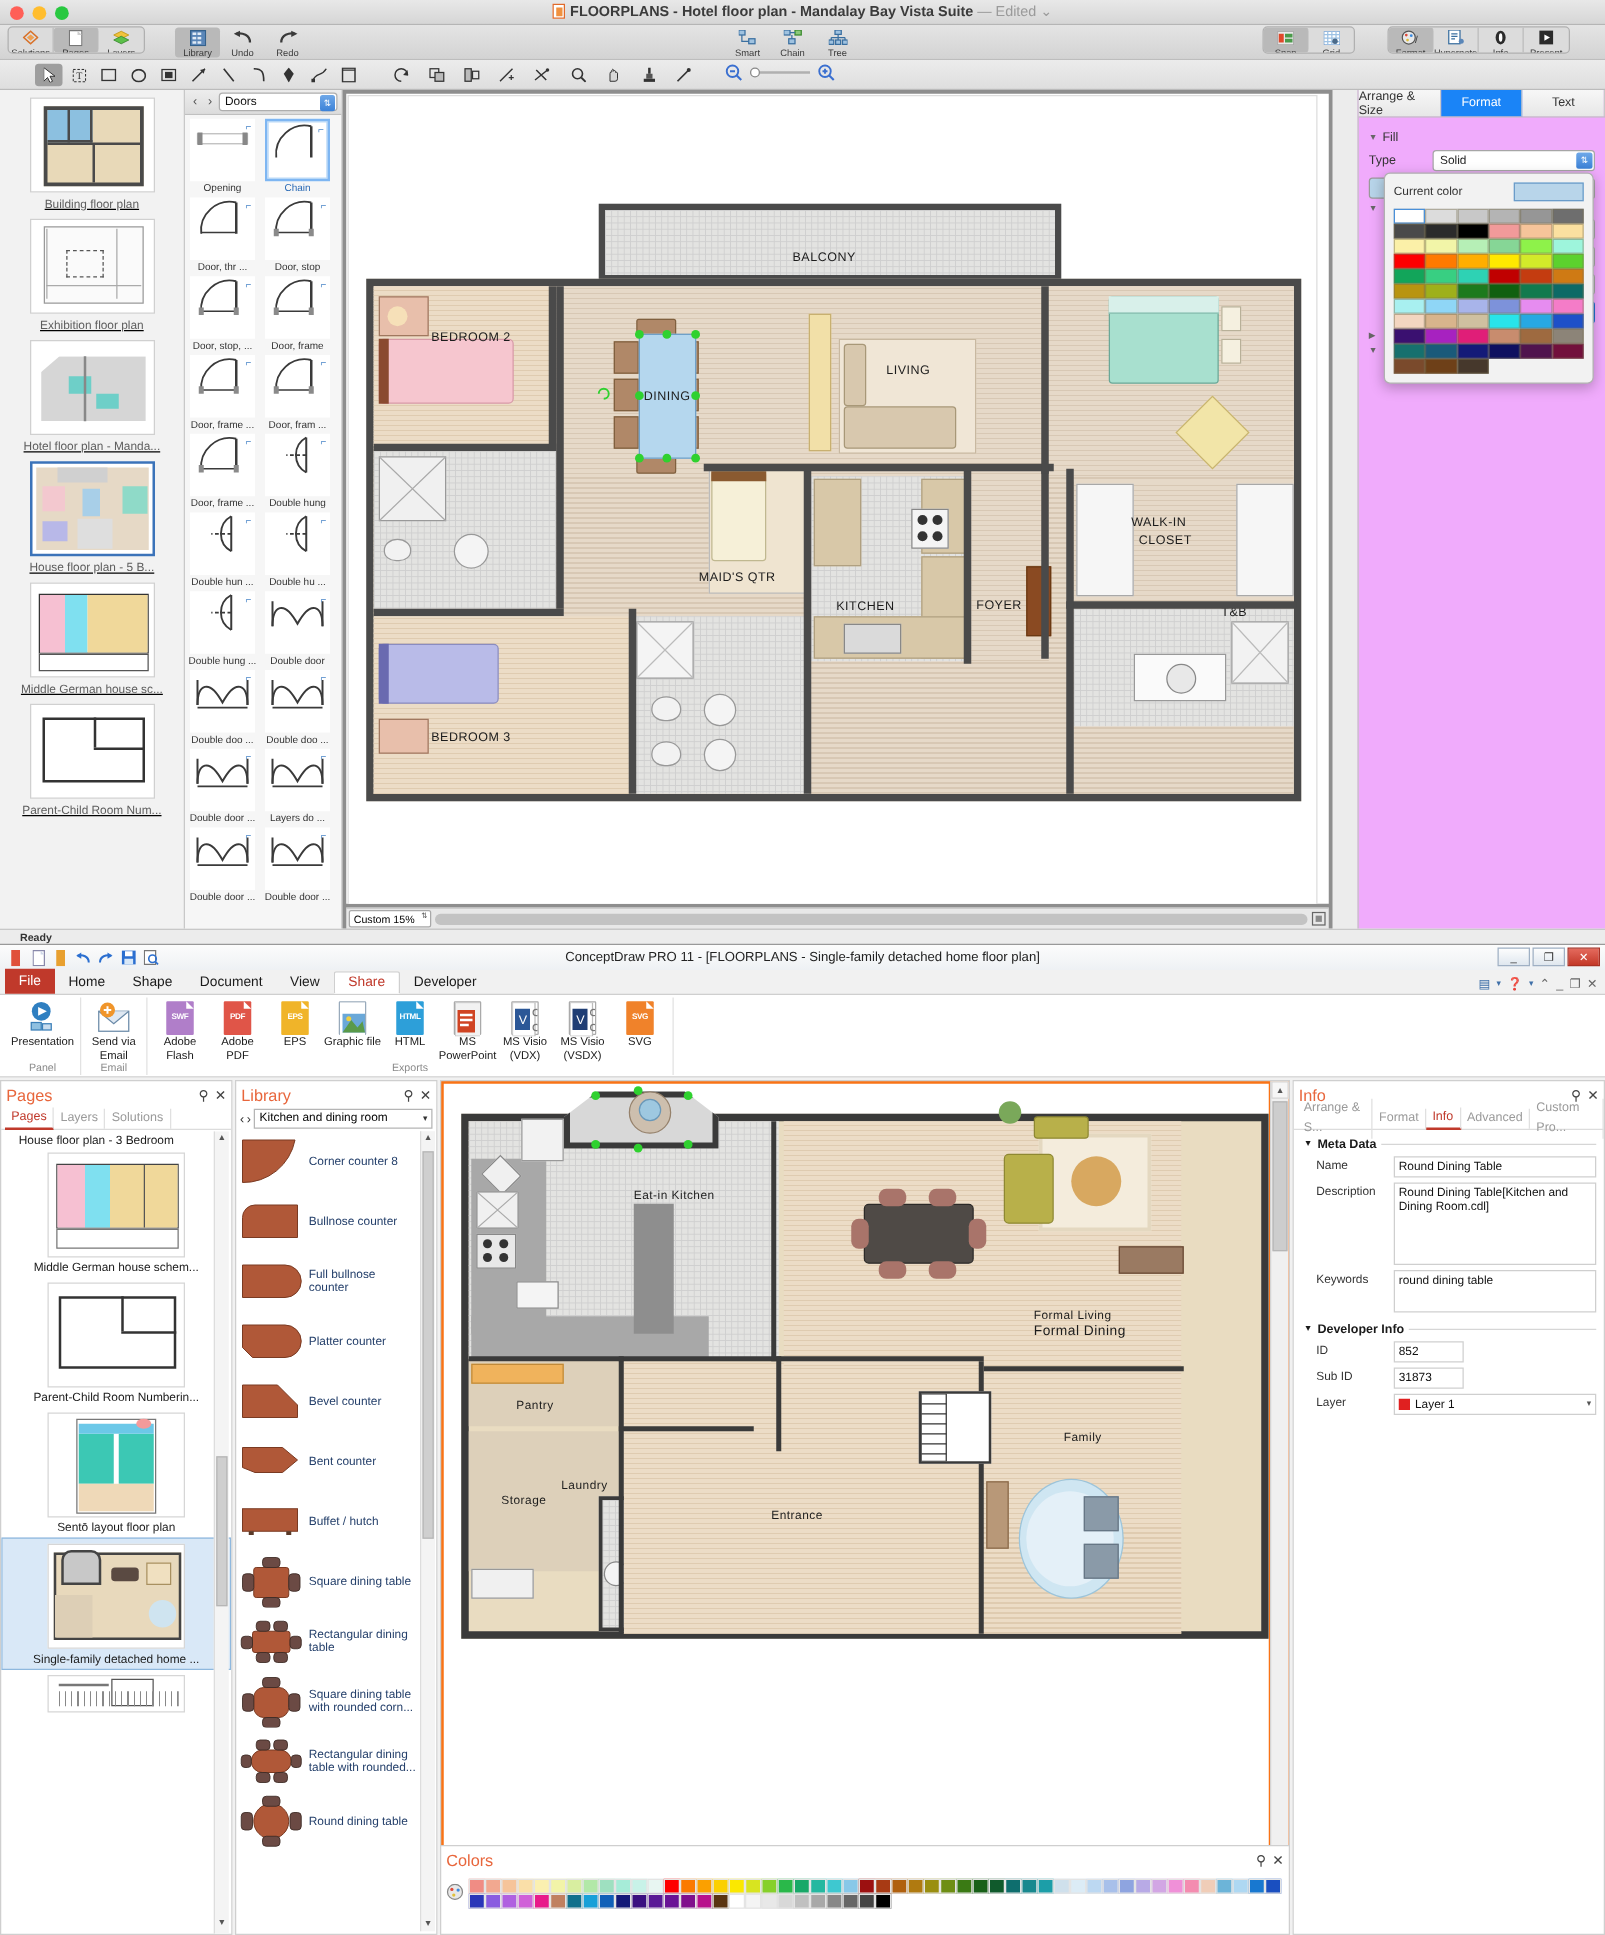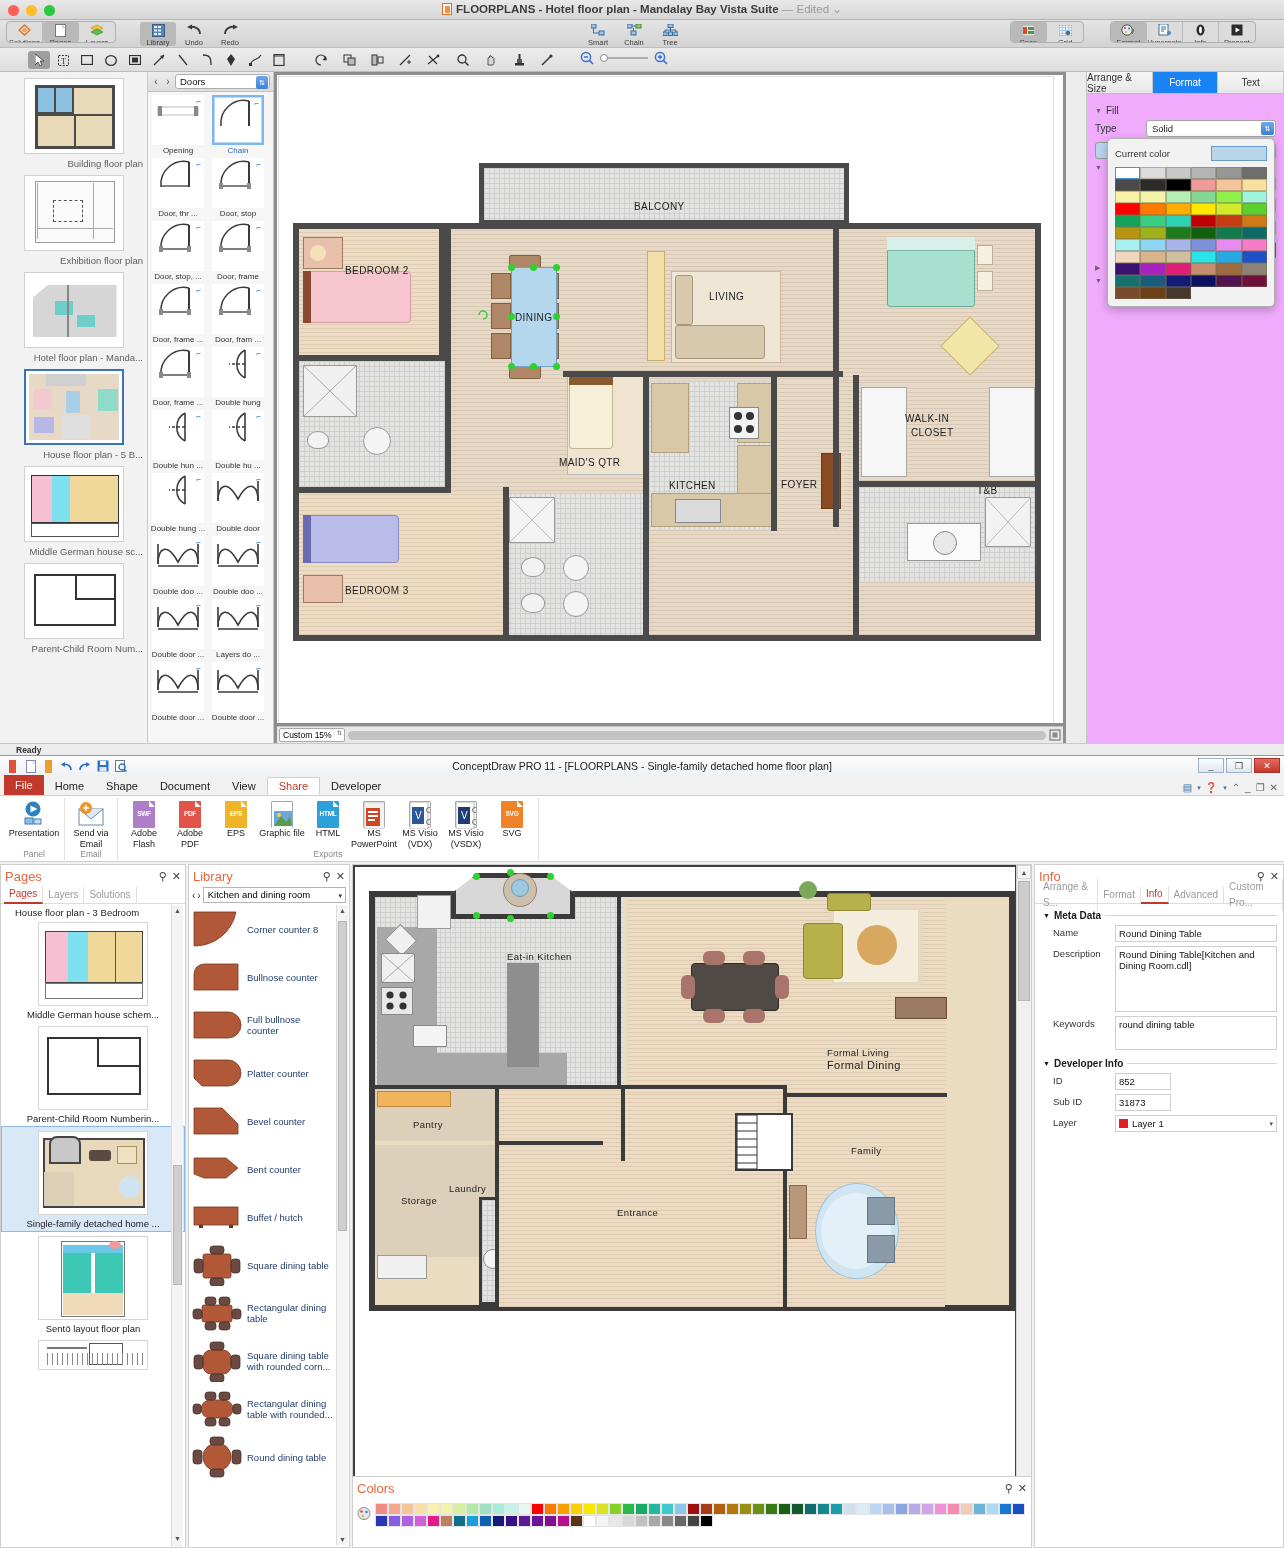--- a/index.html
+++ b/index.html
@@ -41,21 +41,21 @@
 
   .mac-toolbar2 { height:24px; background:linear-gradient(#ececec,#dedede); border-bottom:1px solid #bbb; position:relative; }
   .tool { width:22px; height:18px; margin-top:3px; display:inline-flex; align-items:center; justify-content:center; border-radius:3px; }
   .tool.sel { background:#9e9e9e; }
   .tool svg { display:block; }
 
   .mac-body { position:absolute; top:72px; left:0; right:0; bottom:12px; }
 
   
   .tmpl-panel { position:absolute; left:0; top:0; width:148px; bottom:0; background:#f2f2f2; border-right:1px solid #c8c8c8; overflow:hidden; }
-  .tmpl-item { width:100%; padding:6px 0 0 0; text-align:right; }
+  .tmpl-item { width:100%; padding:6px 0 0 0; text-align:center;text-decoration:underline; }
   .tmpl-thumb { width:100px; height:76px; margin:0 auto; background:#fff; border:1px solid #d0d0d0; position:relative; overflow:hidden; }
   .tmpl-item.sel .tmpl-thumb { border:2px solid #3b73b9; }
   .tmpl-cap { font-size:9.5px; color:#5d5d5d; margin-top:4px; padding:0 4px; white-space:nowrap; overflow:hidden; text-overflow:ellipsis; }
 
   
   .lib-panel { position:absolute; left:148px; top:0; width:126px; bottom:0; background:#f6f6f6; border-right:1px solid #c8c8c8; }
   .lib-head { height:20px; background:linear-gradient(#ededed,#dcdcdc); border-bottom:1px solid #c0c0c0; display:flex; align-items:center; padding:0 3px; gap:2px;}
   .lib-nav { font-size:10px; color:#555; width:10px; text-align:center; }
   .lib-combo { flex:1; height:15px; background:#fff; border:1px solid #aeaeae; border-radius:3px; font-size:9.5px; display:flex; align-items:center; padding-left:4px; color:#111; position:relative;}
   .lib-combo .stepper { position:absolute; right:1px; top:1px; width:12px; height:13px; background:linear-gradient(#6fa8e8,#3c82d8); border-radius:2px; color:#fff; font-size:7px; display:flex; align-items:center; justify-content:center;}
@@ -149,21 +149,21 @@
   .pg-thumb { width:110px; height:84px; margin:0 auto; background:#fff; border:1px solid #d6d6d6; position:relative; overflow:hidden;}
   .pg-cap { font-size:9.5px; color:#1a1a1a; margin-top:3px; padding:0 5px; white-space:nowrap; overflow:hidden; text-overflow:ellipsis;}
   .pg-item.sel { background:#d9e8f7; border:1px solid #8fb8de; }
 
   .lib2-panel { left:188px; top:0; width:162px; bottom:0; }
   .lib2-combo { height:16px; background:#fff; border:1px solid #b5b5b5; font-size:9.5px; padding-left:4px; line-height:14px; flex:1; position:relative;}
   .lib2-row { display:flex; align-items:center; gap:4px; padding:3px 2px; }
   .lib2-icon { width:52px; height:42px; flex:none; position:relative; display:flex; align-items:center; justify-content:center;}
   .lib2-lbl { font-size:9.5px; color:#25406b; line-height:11px; }
 
-  .win-canvas { position:absolute; left:352px; top:0; right:252px; bottom:0; background:#404040; border:1px solid #cfcfcf; overflow:hidden;}
+  .win-canvas { position:absolute; left:352px; top:0; right:252px; bottom:0; background:#f97316; border:1px solid #cfcfcf; overflow:hidden;}
   .win-cv-inner { position:absolute; left:2px; top:2px; right:16px; bottom:34px; background:#fff; overflow:hidden;}
   .wcv-vscroll{position:absolute;right:0;top:0;width:15px;bottom:34px;background:#f0f0f0;border-left:1px solid #d4d4d4;}
   .wcv-arrow{height:14px;display:flex;align-items:center;justify-content:center;font-size:7px;color:#555;background:#f6f6f6;border:1px solid #d4d4d4;}
   .wcv-thumb{position:absolute;top:16px;left:1px;right:1px;height:120px;background:#cdcdcd;border:1px solid #b6b6b6;}
   .wcv-status{position:absolute;left:2px;right:2px;bottom:2px;height:16px;display:flex;align-items:center;gap:3px;font-size:9px;}
   .sbtn{width:13px;height:14px;border:1px solid #b8b8b8;background:linear-gradient(#fcfcfc,#e9e9e9);display:flex;align-items:center;justify-content:center;font-size:7px;color:#333;}
   .pagebox{width:170px;height:14px;border:1px solid #b8b8b8;background:#fff;font-size:9px;padding-left:3px;line-height:12px;position:relative;}
   .longbox{flex:1;height:14px;border:1px solid #b8b8b8;background:#fff;}
 
   .info-panel { right:0; top:0; width:250px; bottom:0; }
@@ -1223,41 +1223,41 @@
           <div class="pg-cap">Middle German house schem...</div>
         </div>
         <div class="pg-item">
           <div class="pg-thumb">
             <div style="position:absolute;left:8px;top:10px;width:94px;height:58px;border:2px solid #333;background:#fff;"></div>
             <div style="position:absolute;left:58px;top:10px;width:2px;height:28px;background:#333;"></div>
             <div style="position:absolute;left:58px;top:38px;width:44px;height:2px;background:#333;"></div>
           </div>
           <div class="pg-cap">Parent-Child Room Numberin...</div>
         </div>
+        <div class="pg-item">
+          <div class="pg-thumb">
+            <div style="position:absolute;left:22px;top:4px;width:64px;height:76px;border:1px solid #777;background:#fff;"></div>
+            <div style="position:absolute;left:24px;top:16px;width:28px;height:40px;background:#3cc8b4;"></div>
+            <div style="position:absolute;left:56px;top:16px;width:28px;height:40px;background:#3cc8b4;"></div>
+            <div style="position:absolute;left:24px;top:8px;width:60px;height:8px;background:#6cc8e8;"></div>
+            <div style="position:absolute;left:24px;top:56px;width:60px;height:22px;background:#efd9b8;"></div>
+            <div style="position:absolute;left:70px;top:4px;width:12px;height:8px;background:#f49a9a;border-radius:50%;"></div>
+          </div>
+          <div class="pg-cap">Sentō layout floor plan</div>
+        </div>
         <div class="pg-item sel">
           <div class="pg-thumb">
             <div style="position:absolute;left:4px;top:6px;width:102px;height:70px;background:#e8d9bc;border:2px solid #444;"></div>
             <div style="position:absolute;left:10px;top:4px;width:32px;height:28px;background:#c8c8c8;border:2px solid #444;border-radius:8px 8px 0 0;"></div>
             <div style="position:absolute;left:50px;top:18px;width:22px;height:11px;background:#5a4a42;border-radius:3px;"></div>
             <div style="position:absolute;left:78px;top:14px;width:20px;height:18px;background:#f0e0c0;border:1px solid #a89060;"></div>
             <div style="position:absolute;left:5px;top:40px;width:30px;height:34px;background:#ddcfb6;"></div>
             <div style="position:absolute;left:80px;top:44px;width:22px;height:22px;background:#cfe4f0;border-radius:50%;"></div>
           </div>
           <div class="pg-cap">Single-family detached home ...</div>
-        </div>
-        <div class="pg-item">
-          <div class="pg-thumb">
-            <div style="position:absolute;left:22px;top:4px;width:64px;height:76px;border:1px solid #777;background:#fff;"></div>
-            <div style="position:absolute;left:24px;top:16px;width:28px;height:40px;background:#3cc8b4;"></div>
-            <div style="position:absolute;left:56px;top:16px;width:28px;height:40px;background:#3cc8b4;"></div>
-            <div style="position:absolute;left:24px;top:8px;width:60px;height:8px;background:#6cc8e8;"></div>
-            <div style="position:absolute;left:24px;top:56px;width:60px;height:22px;background:#efd9b8;"></div>
-            <div style="position:absolute;left:70px;top:4px;width:12px;height:8px;background:#f49a9a;border-radius:50%;"></div>
-          </div>
-          <div class="pg-cap">Sentō layout floor plan</div>
         </div>
         <div class="pg-item">
           <div class="pg-thumb" style="height:30px;">
             <div style="position:absolute;left:8px;top:6px;width:40px;height:2px;background:#777;"></div>
             <div style="position:absolute;left:50px;top:2px;width:34px;height:22px;border:1px solid #555;"></div>
             <div style="position:absolute;left:8px;top:12px;width:96px;height:12px;background:repeating-linear-gradient(90deg,#888 0 1px,transparent 1px 5px);"></div>
           </div>
         </div>
         <div style="position:absolute;right:2px;top:0;bottom:0;width:12px;background:#f4f4f4;border-left:1px solid #ddd;">
           <div style="position:absolute;top:2px;left:1px;width:9px;height:10px;text-align:center;font-size:7px;color:#555;">▲</div>

